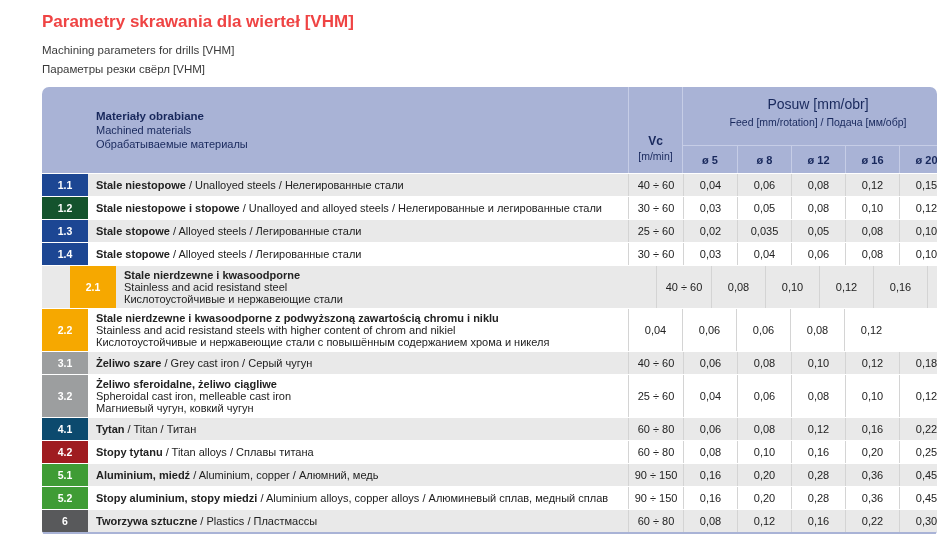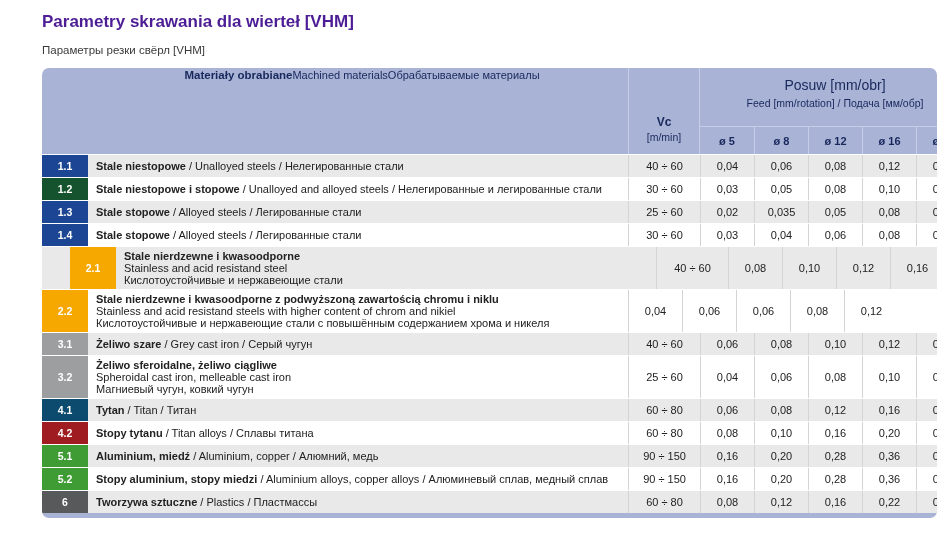--- a/index.html
+++ b/index.html
@@ -2,40 +2,40 @@
 <html><head>
 <meta charset="utf-8">
 <style>
   html,body { margin:0; padding:0; background:#ffffff; }
   body {
     width:947px; height:534px; overflow:hidden;
     font-family:"Liberation Sans", sans-serif;
     -webkit-font-smoothing:antialiased;
   }
   .page { padding:8px 0 0 42px; }
-  .title { font-size:17px; font-weight:bold; color:#4c1d95; margin:4px 0 12px 0; }
+  .title { font-size:17px; font-weight:bold; color:#ef4444; margin:4px 0 12px 0; }
   .sub { font-size:11.5px; color:#3a3a3a; margin:0 0 7px 0; }
 
   .panel {
     width:895px; margin-top:12px;
     background:#a9b3d6;
     border-radius:7px; overflow:hidden;
     padding-bottom:5px;
   }
 
   
   .col-badge { width:46px; flex:none; box-sizing:border-box; }
   .col-desc  { width:540px; flex:none; box-sizing:border-box; }
-  .col-vc    { width:72px;  flex:none; box-sizing:border-box; }
+  .col-vc    { width:55px;  flex:none; box-sizing:border-box; }
   .col-feed  { width:54px;  flex:none; box-sizing:border-box; }
 
   
   .header-row { display:flex; height:86px; color:#18285c; }
   .header-materials {
-    display:flex; flex-direction:row; justify-content:center;
+    display:flex; flex-direction:column; justify-content:center;
     padding-left:8px; font-size:11px; line-height:14px;
   }
   .header-materials .b { font-weight:bold; font-size:11.5px; }
   .header-vc {
     display:flex; flex-direction:column; align-items:center; justify-content:flex-end;
     padding-bottom:11px; font-size:10.5px;
     border-left:1px solid #c6cde6; border-right:1px solid #c6cde6;
   }
   .header-vc .b { font-weight:bold; font-size:12px; margin-bottom:2px; }
   .feed-group { display:flex; flex-direction:column; width:270px; flex:none; }
@@ -68,20 +68,21 @@
     display:flex; align-items:center; justify-content:center;
     font-size:11px; color:#222222;
     border-left:1px solid #d4d4d4;
   }
 </style>
 </head>
 <body>
 
 <div class="page">
   <div class="title">Parametry skrawania dla wierteł [VHM]</div>
+  <div class="sub">Machining parameters for drills [VHM]</div>
   <div class="sub">Параметры резки свёрл [VHM]</div>
 
   <div class="panel">
     <div class="header-row">
       <div class="col-badge"></div>
       <div class="col-desc header-materials">
         <div class="b">Materiały obrabiane</div>
         <div>Machined materials</div>
         <div>Обрабатываемые материалы</div>
       </div>

